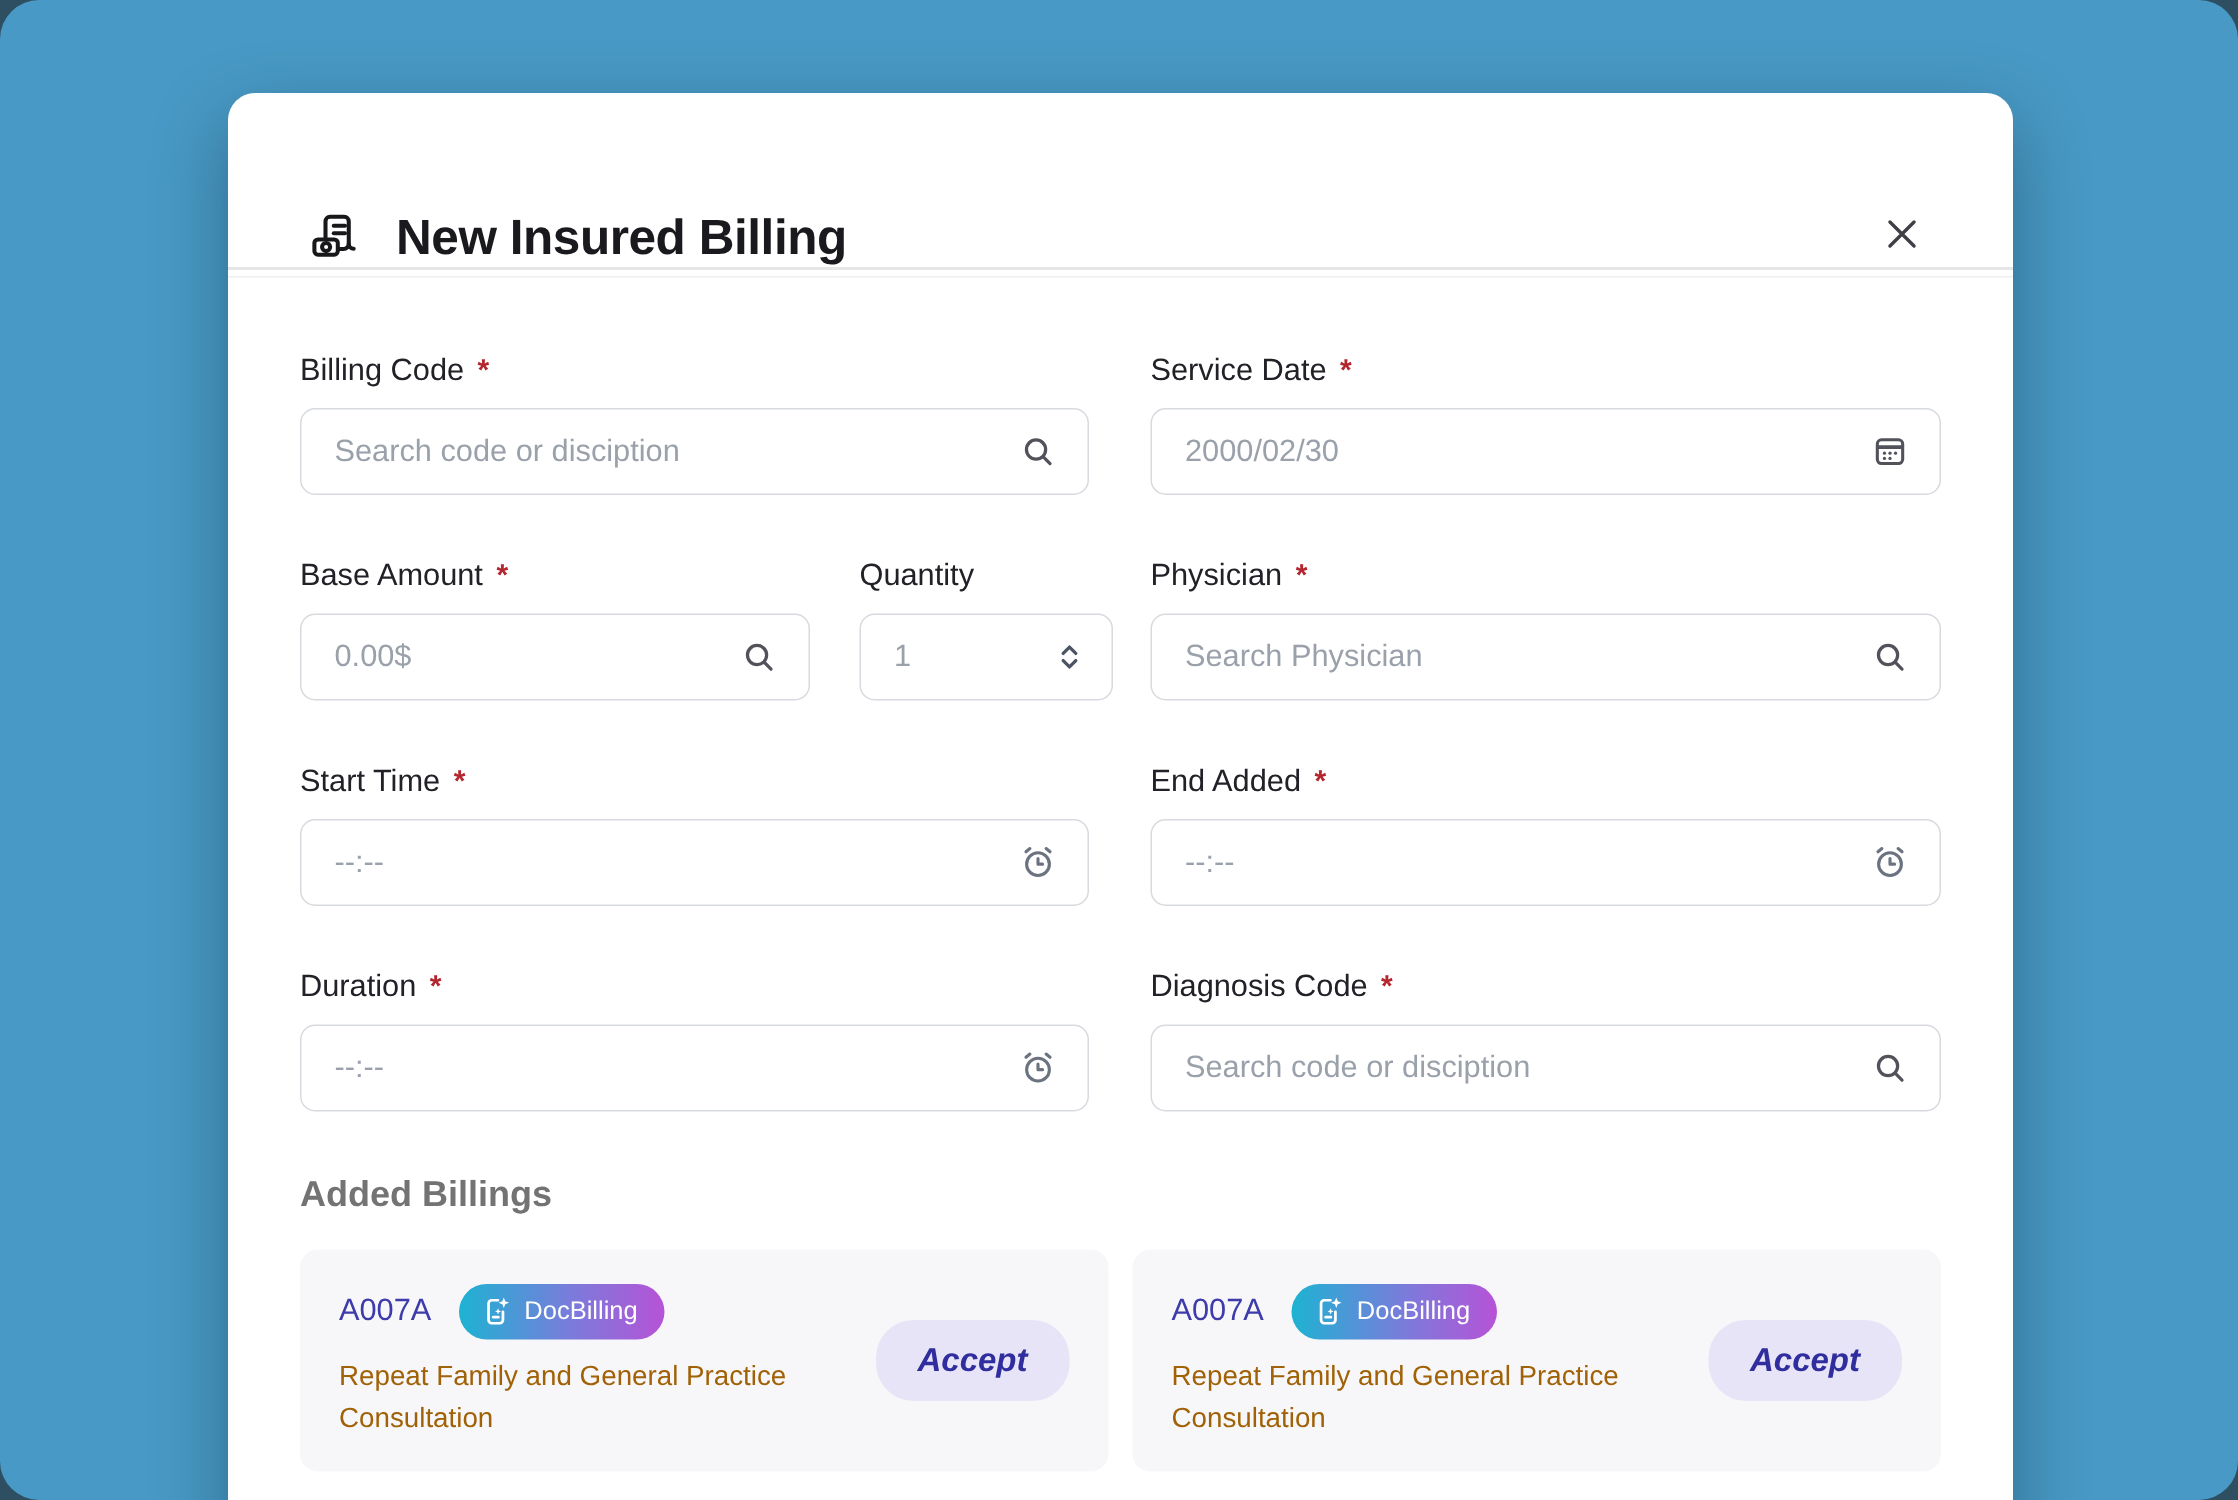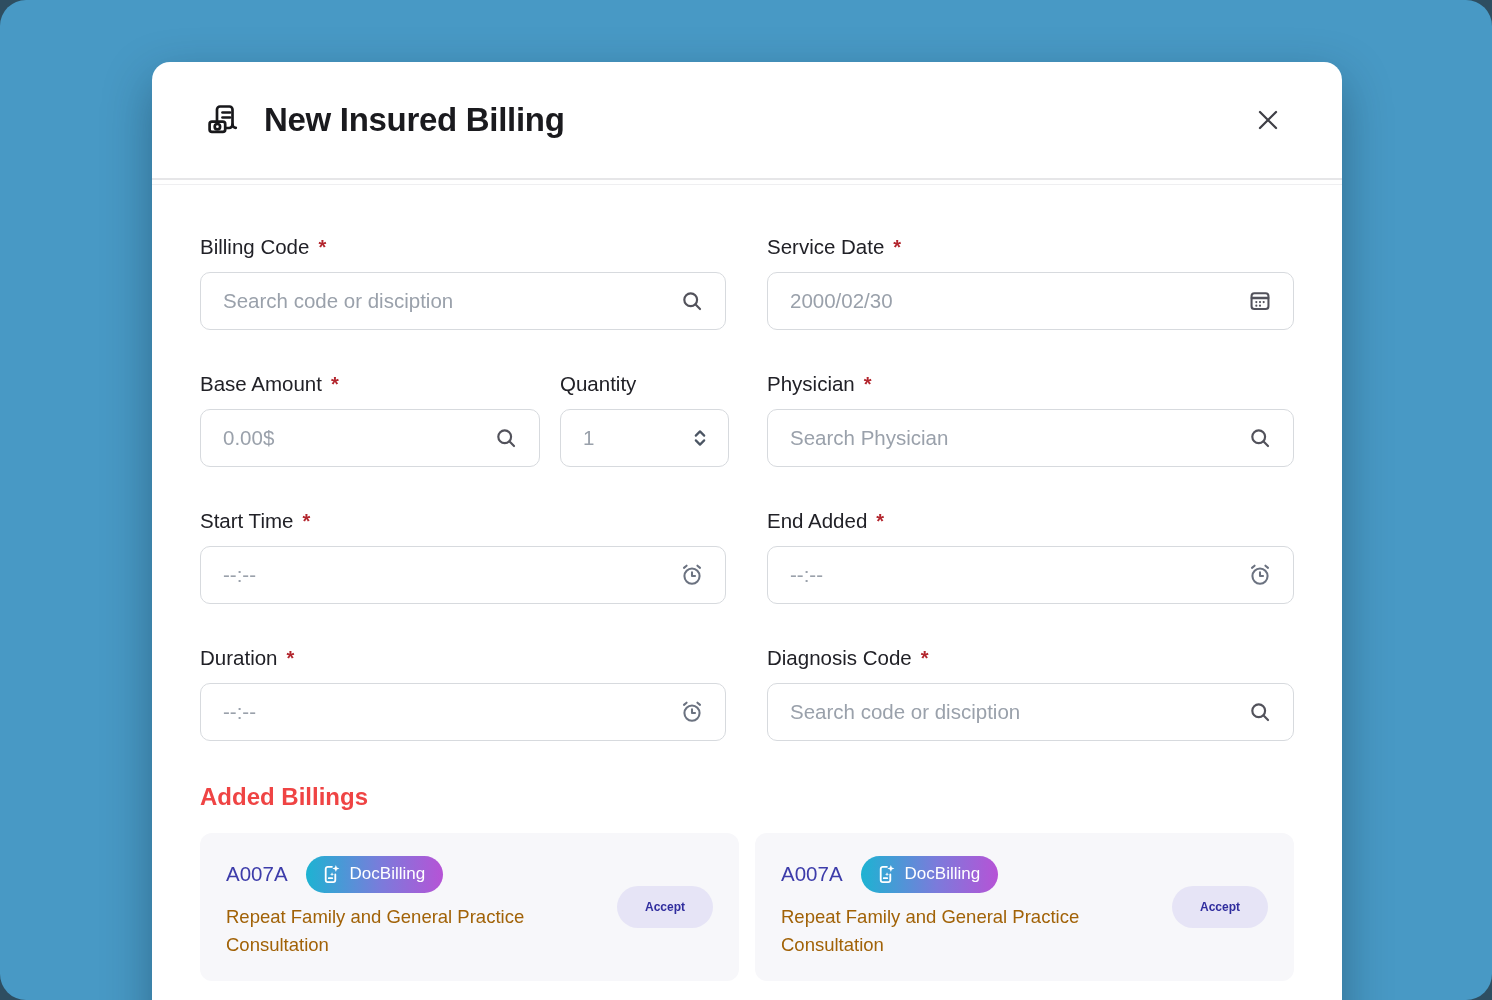--- a/index.html
+++ b/index.html
@@ -16,21 +16,21 @@
   }
   .modal {
     position:absolute; left:152px; top:62px;
     width:1190px; height:980px;
     background:#ffffff;
     border-radius:18px;
     box-shadow:0 18px 48px rgba(10,35,50,.38);
   }
   .modal-header {
     height:118px;
-    display:flex; align-items:center;
+    display:flex; align-items:flex-end;
     padding:0 52px;
     border-bottom:2px solid #e6e6e8;
   }
   .modal-header .title-wrap { display:flex; align-items:center; gap:20px; }
   .modal-title {
     font-size:33px; font-weight:700; color:#1a1a1e; letter-spacing:-.3px;
   }
   .close-btn {
     margin-left:auto;
     width:44px; height:44px;
@@ -64,26 +64,26 @@
     flex:1; border:none; outline:none;
     font-family:Liberation Sans, sans-serif;
     font-size:20.5px; color:#33363c;
     background:transparent;
     min-width:0;
   }
   .input-box input::placeholder { color:#9aa1ab; opacity:1; }
   .input-box input.muted-value { color:#9aa1ab; }
   .icon-slot { flex:none; display:flex; align-items:center; justify-content:center; margin-left:12px; }
 
-  .split-row { display:flex; gap:20px; }
+  .split-row { display:flex; gap:33px; }
   .split-a { width:340px; }
   .split-b { width:169px; }
 
   .section-heading {
-    font-size:24px; font-weight:700; color:#ef4444;
+    font-size:24px; font-weight:700; color:#737373;
     margin-bottom:22px;
   }
   .cards {
     display:grid; grid-template-columns:1fr 1fr; gap:16px;
   }
   .bill-card {
     background:#f7f7fa;
     border-radius:12px;
     padding:22px 26px;
     display:flex; align-items:center; justify-content:space-between;
@@ -97,24 +97,25 @@
     height:37px; padding:0 18px 0 13px;
     border-radius:19px;
     background:linear-gradient(90deg,#1db3d2 0%, #7b7bdb 55%, #b653d6 100%);
     color:#fff; font-size:17px; font-weight:400;
   }
   .bill-desc { font-size:18.5px; line-height:28px; color:#a16207; }
   .accept-btn {
     flex:none;
     background:#e6e4f6; color:#302d9e;
     font-family:"Liberation Sans", sans-serif;
-    font-size:12px; font-weight:700;
+    font-size:22px; font-weight:700;
     border:none; border-radius:25px;
     padding:14px 28px;
     cursor:pointer;
+    font-style:italic;
   }
   svg { display:block; }
 </style>
 </head>
 <body>
 
 <div class="backdrop">
   <div class="modal">
 
     <div class="modal-header">

